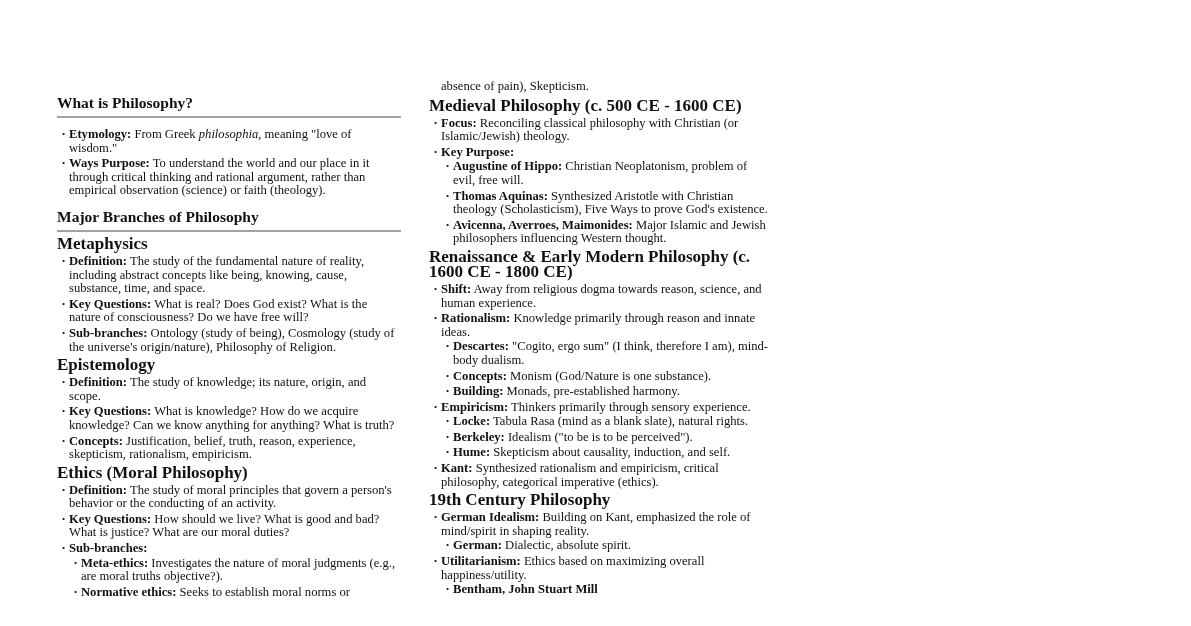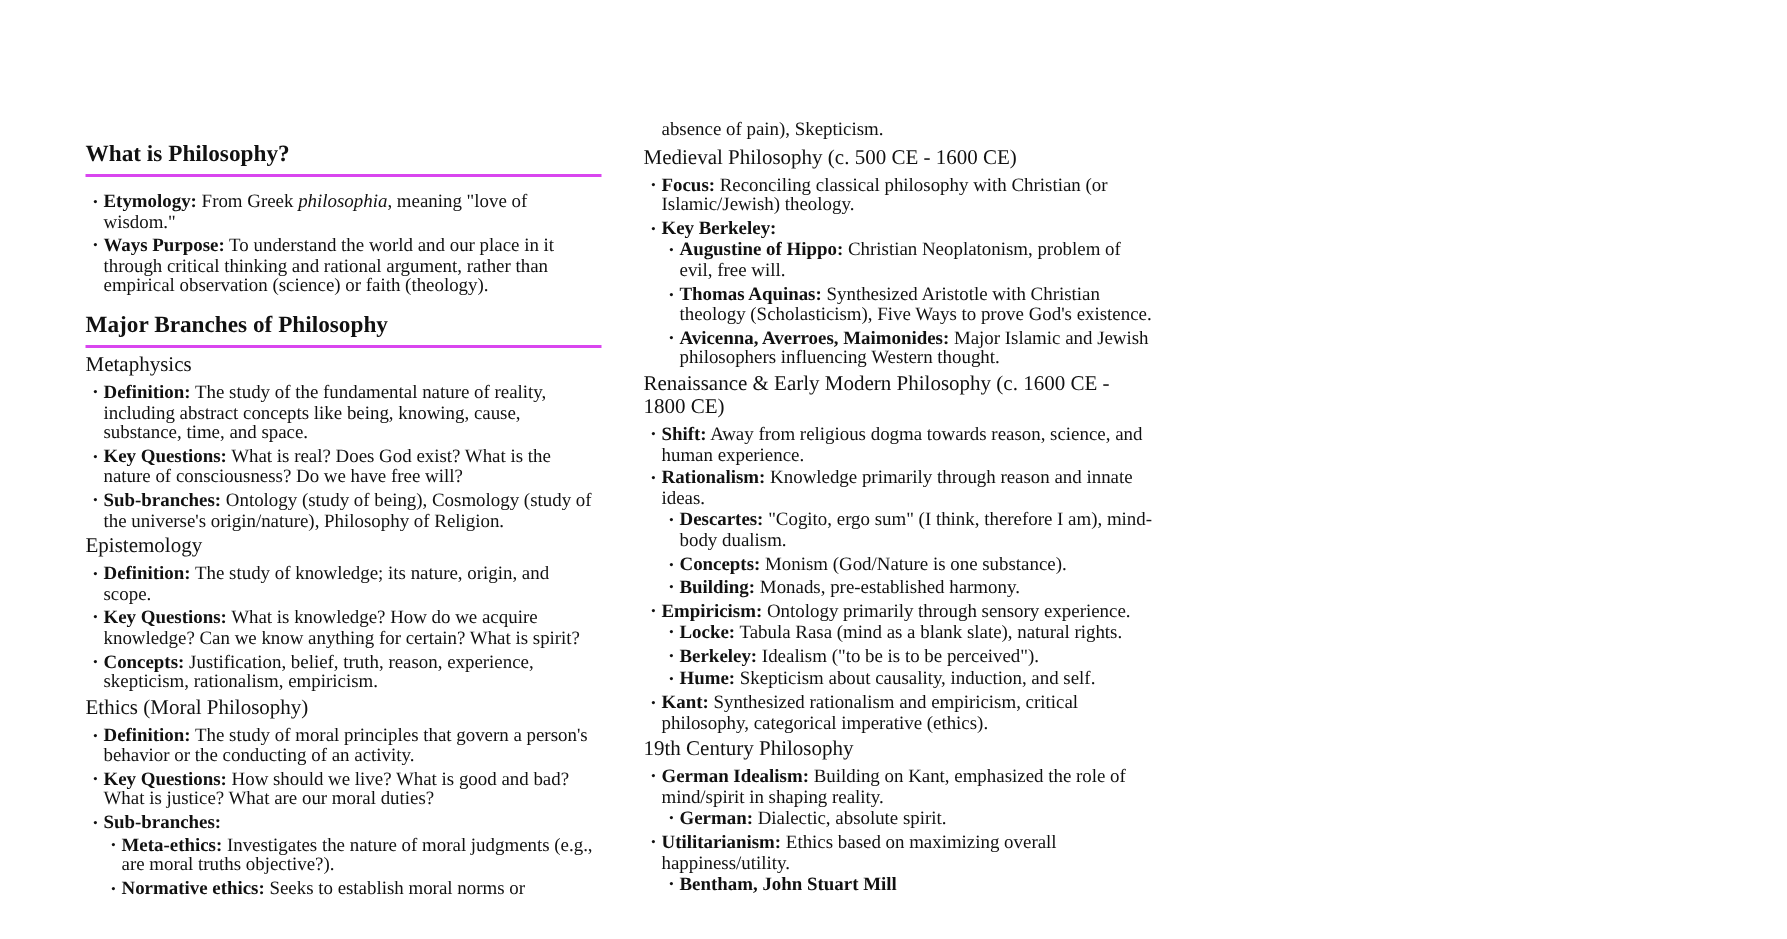--- a/index.html
+++ b/index.html
@@ -5,23 +5,23 @@
   html, body { margin: 0; padding: 0; background: #ffffff; }
   body {
     width: 1191px; height: 626px; overflow: hidden; position: relative;
     font-family: "Liberation Serif", serif; color: #111;
   }
   .col { position: absolute; width: 344px; font-size: 12.6px; line-height: 13.6px; }
   #col-left { left: 57px; top: 92px; }
   #col-right { left: 429px; top: 80px; width: 340px; }
   h2 {
     font-size: 15.5px; font-weight: bold; margin: 0 0 10px 0; padding: 2px 0 4px 0;
-    border-bottom: 2px solid #d946ef; line-height: 18px;
+    border-bottom: 2px solid #a3a3a3; line-height: 18px;
   }
-  h3 { font-size: 14px; font-weight: normal; margin: 3px 0 4px 0; line-height: 15px; }
+  h3 { font-size: 17px; font-weight: bold; margin: 3px 0 4px 0; line-height: 15px; }
   ul { list-style: none; margin: 0; padding: 0 0 0 12px; }
   ul ul { padding-left: 12px; margin-top: 1px; }
   li { position: relative; margin: 0 0 2px 0; }
   li::before {
     content: "\2022"; position: absolute; left: -7px; top: 0; font-size: 9px;
   }
   .section { margin-bottom: 8px; }
   b { font-weight: bold; }
   .cont { padding-left: 12px; margin-bottom: 4px; }
 </style>
@@ -43,21 +43,21 @@
     <h3>Metaphysics</h3>
     <ul>
       <li><b>Definition:</b><span> The study of the fundamental nature of reality, including abstract concepts like being, knowing, cause, substance, time, and space.</span></li>
       <li><b>Key Questions:</b><span> What is real? Does God exist? What is the nature of consciousness? Do we have free will?</span></li>
       <li><b>Sub-branches:</b><span> Ontology (study of being), Cosmology (study of the universe's origin/nature), Philosophy of Religion.</span></li>
     </ul>
 
     <h3>Epistemology</h3>
     <ul>
       <li><b>Definition:</b><span> The study of knowledge; its nature, origin, and scope.</span></li>
-      <li><b>Key Questions:</b><span> What is knowledge? How do we acquire knowledge? Can we know anything for certain? What is spirit?</span></li>
+      <li><b>Key Questions:</b><span> What is knowledge? How do we acquire knowledge? Can we know anything for anything? What is truth?</span></li>
       <li><b>Concepts:</b><span> Justification, belief, truth, reason, experience, skepticism, rationalism, empiricism.</span></li>
     </ul>
 
     <h3>Ethics (Moral Philosophy)</h3>
     <ul>
       <li><b>Definition:</b><span> The study of moral principles that govern a person's behavior or the conducting of an activity.</span></li>
       <li><b>Key Questions:</b><span> How should we live? What is good and bad? What is justice? What are our moral duties?</span></li>
       <li><b>Sub-branches:</b>
         <ul>
           <li><b>Meta-ethics:</b><span> Investigates the nature of moral judgments (e.g., are moral truths objective?).</span></li>
@@ -67,40 +67,40 @@
     </ul>
   </div>
 </div>
 
 <div class="col" id="col-right">
   <div class="cont">absence of pain), Skepticism.</div>
 
   <h3>Medieval Philosophy (c. 500 CE - 1600 CE)</h3>
   <ul>
     <li><b>Focus:</b><span> Reconciling classical philosophy with Christian (or Islamic/Jewish) theology.</span></li>
-    <li><b>Key Berkeley:</b>
+    <li><b>Key Purpose:</b>
       <ul>
         <li><b>Augustine of Hippo:</b><span> Christian Neoplatonism, problem of evil, free will.</span></li>
         <li><b>Thomas Aquinas:</b><span> Synthesized Aristotle with Christian theology (Scholasticism), Five Ways to prove God's existence.</span></li>
         <li><b>Avicenna, Averroes, Maimonides:</b><span> Major Islamic and Jewish philosophers influencing Western thought.</span></li>
       </ul>
     </li>
   </ul>
 
   <h3>Renaissance &amp; Early Modern Philosophy (c. 1600 CE - 1800 CE)</h3>
   <ul>
     <li><b>Shift:</b><span> Away from religious dogma towards reason, science, and human experience.</span></li>
     <li><b>Rationalism:</b><span> Knowledge primarily through reason and innate ideas.</span>
       <ul>
         <li><b>Descartes:</b><span> "Cogito, ergo sum" (I think, therefore I am), mind-body dualism.</span></li>
         <li><b>Concepts:</b><span> Monism (God/Nature is one substance).</span></li>
         <li><b>Building:</b><span> Monads, pre-established harmony.</span></li>
       </ul>
     </li>
-    <li><b>Empiricism:</b><span> Ontology primarily through sensory experience.</span>
+    <li><b>Empiricism:</b><span> Thinkers primarily through sensory experience.</span>
       <ul>
         <li><b>Locke:</b><span> Tabula Rasa (mind as a blank slate), natural rights.</span></li>
         <li><b>Berkeley:</b><span> Idealism ("to be is to be perceived").</span></li>
         <li><b>Hume:</b><span> Skepticism about causality, induction, and self.</span></li>
       </ul>
     </li>
     <li><b>Kant:</b><span> Synthesized rationalism and empiricism, critical philosophy, categorical imperative (ethics).</span></li>
   </ul>
 
   <h3>19th Century Philosophy</h3>

